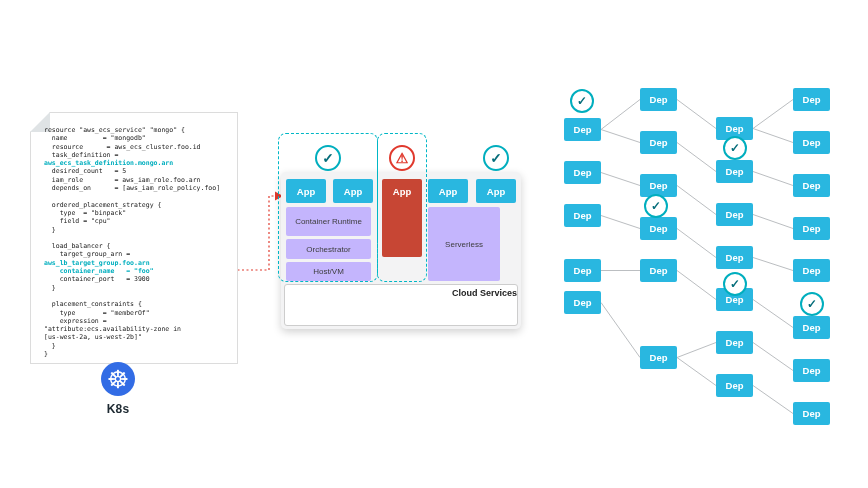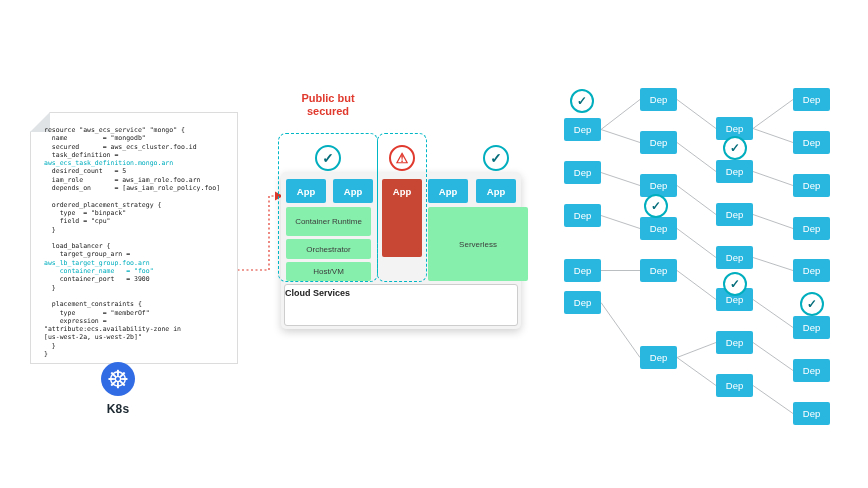--- a/index.html
+++ b/index.html
@@ -12,21 +12,21 @@
 
   
   .doc{left:30px;top:112px;width:206px;height:250px;background:#fff;border:1px solid #dcdcdc;
        box-shadow:2px 3px 8px rgba(0,0,0,.10);
        clip-path:polygon(20px 0,100% 0,100% 100%,0 100%,0 20px);}
   .doc-fold{left:30px;top:112px;width:20px;height:20px;background:#dfe3e5;
             clip-path:polygon(0 100%,100% 0,100% 100%);}
   .code{left:44px;top:126px;width:190px;font-family:"DejaVu Sans Mono",monospace;
         font-size:6.5px;line-height:8.3px;color:#222;}
   .code-line{white-space:pre;}
-  .code-line.hl{color:#00aebe;font-weight:normal;}
+  .code-line.hl{color:#00aebe;font-weight:bold;}
 
   
   .tech{display:flex;flex-direction:column;align-items:center;width:56px;}
   .tech-label{margin-top:6px;font-size:12px;color:#1e2a32;font-weight:bold;letter-spacing:.2px;}
   .k8s-circle{width:34px;height:34px;border-radius:50%;background:#326ce5;color:#fff;
               display:flex;align-items:center;justify-content:center;font-size:25px;line-height:1;}
 
   
   .callout{width:120px;text-align:center;font-size:11px;line-height:13px;font-weight:bold;}
   .callout.red{color:#e0392d;}
@@ -34,38 +34,38 @@
 
   
   .card{left:281px;top:172px;width:240px;height:157px;background:#f3f3f4;border-radius:5px;
         box-shadow:0 3px 8px rgba(0,0,0,.18);z-index:1;}
   .dashed-zone{border:1.5px dashed #00b7c6;border-radius:8px;z-index:3;box-sizing:border-box;}
   .box-cyan{background:#29b7e0;color:#fff;font-weight:bold;font-size:9.5px;
             display:flex;align-items:center;justify-content:center;border-radius:2px;z-index:2;}
   .box-red{background:#c74634;color:#fff;font-weight:bold;font-size:9.5px;
            display:flex;align-items:flex-start;justify-content:center;padding-top:7px;
            box-sizing:border-box;border-radius:2px;z-index:2;}
-  .box-gray{background:#86efac;color:#3c3c3c;font-size:8px;line-height:9px;text-align:center;
+  .box-gray{background:#c4b5fd;color:#3c3c3c;font-size:8px;line-height:9px;text-align:center;
             display:flex;align-items:center;justify-content:center;border-radius:2px;z-index:2;}
   .cloud{left:284px;top:284px;width:234px;height:42px;background:#fff;border:1px solid #cdcdcd;
          border-radius:3px;z-index:2;box-sizing:border-box;}
-  .cloud-title{text-align:left;font-size:9px;font-weight:bold;color:#222;margin-top:3px;}
+  .cloud-title{text-align:right;font-size:9px;font-weight:bold;color:#222;margin-top:3px;}
   .cloud-items{display:flex;gap:6px;padding:4px 6px 0 6px;}
   .cloud-items .box-gray{flex:1;height:17px;font-size:7.5px;}
 
   
   .check-circle,.warn-circle{position:absolute;border-radius:50%;background:#fff;box-sizing:border-box;
         display:flex;align-items:center;justify-content:center;z-index:5;font-weight:bold;}
   .check-circle{border:2px solid #00aebe;color:#056d7a;}
   .check-circle.big,.warn-circle.big{width:26px;height:26px;font-size:14px;}
   .check-circle.small{width:24px;height:24px;font-size:12px;}
   .warn-circle{border:2px solid #e0392d;color:#e0392d;font-size:13px;}
 
   
-  .dep-box{position:absolute;width:37px;height:23px;background:#29b7e0;color:#fff;font-weight:normal;
+  .dep-box{position:absolute;width:37px;height:23px;background:#29b7e0;color:#fff;font-weight:bold;
            font-size:9.5px;display:flex;align-items:center;justify-content:center;border-radius:2px;z-index:2;}
 </style>
 </head>
 <body>
 
 <div class="canvas">
 
   <svg class="overlay">
       <line x1="601" y1="129.5" x2="640" y2="99.5"></line>
       <line x1="601" y1="129.5" x2="640" y2="142.5"></line>
@@ -93,21 +93,21 @@
   <svg class="overlay">
     <polyline class="red-dash" points="152,270 269,270 269,196 275,196"></polyline>
     <polygon points="275,191.5 283,196 275,200.5" fill="#e0392d"></polygon>
   </svg>
 
   <div class="abs doc"></div>
   <div class="abs doc-fold"></div>
   <div class="abs code">
       <div class="code-line">resource "aws_ecs_service" "mongo" {</div>
       <div class="code-line">  name         = "mongodb"</div>
-      <div class="code-line">  secured      = aws_ecs_cluster.foo.id</div>
+      <div class="code-line">  resource      = aws_ecs_cluster.foo.id</div>
       <div class="code-line">  task_definition =</div>
       <div class="code-line hl">aws_ecs_task_definition.mongo.arn</div>
       <div class="code-line">  desired_count   = 5</div>
       <div class="code-line">  iam_role        = aws_iam_role.foo.arn</div>
       <div class="code-line">  depends_on      = [aws_iam_role_policy.foo]</div>
       <div class="code-line">&nbsp;</div>
       <div class="code-line">  ordered_placement_strategy {</div>
       <div class="code-line">    type  = "binpack"</div>
       <div class="code-line">    field = "cpu"</div>
       <div class="code-line">  }</div>
@@ -130,24 +130,20 @@
 
 
   <div class="abs tech" style="left:90px;top:362px;">
     <div class="k8s-circle">
       <span>☸</span>
     </div>
     <div class="tech-label">K8s</div>
   </div>
 
 
-  <div class="abs callout red" style="left:268px;top:92px;">
-    <div>Public but</div>
-    <div>secured</div>
-  </div>
 
   <div class="abs card"></div>
 
   <div class="abs dashed-zone" style="left:278px;top:133px;width:100px;height:149px;"></div>
   <div class="abs dashed-zone" style="left:377px;top:133px;width:50px;height:149px;"></div>
 
   <div class="check-circle big" style="left:315px;top:145px;">
       <span>✓</span>
     </div>
   <div class="warn-circle big" style="left:389px;top:145px;">
@@ -159,21 +155,21 @@
 
   <div class="abs box-cyan" style="left:286px;top:179px;width:40px;height:24px;">App</div>
   <div class="abs box-cyan" style="left:333px;top:179px;width:40px;height:24px;">App</div>
   <div class="abs box-red" style="left:382px;top:179px;width:40px;height:78px;">App</div>
   <div class="abs box-cyan" style="left:428px;top:179px;width:40px;height:24px;">App</div>
   <div class="abs box-cyan" style="left:476px;top:179px;width:40px;height:24px;">App</div>
 
   <div class="abs box-gray" style="left:286px;top:207px;width:85px;height:29px;">Container Runtime</div>
   <div class="abs box-gray" style="left:286px;top:239px;width:85px;height:20px;">Orchestrator</div>
   <div class="abs box-gray" style="left:286px;top:262px;width:85px;height:19px;">Host/VM</div>
-  <div class="abs box-gray" style="left:428px;top:207px;width:100px;height:74px;">Serverless</div>
+  <div class="abs box-gray" style="left:428px;top:207px;width:72px;height:74px;">Serverless</div>
 
   <div class="abs cloud">
     <div class="cloud-title">Cloud Services</div>
   </div>
 
   <div class="abs" style="left:0;top:0;width:868px;height:488px;">
       <div class="dep-box" style="left: 564px; top: 118px;">Dep</div>
       <div class="dep-box" style="left: 564px; top: 161px;">Dep</div>
       <div class="dep-box" style="left: 564px; top: 204px;">Dep</div>
       <div class="dep-box" style="left: 564px; top: 259px;">Dep</div>

